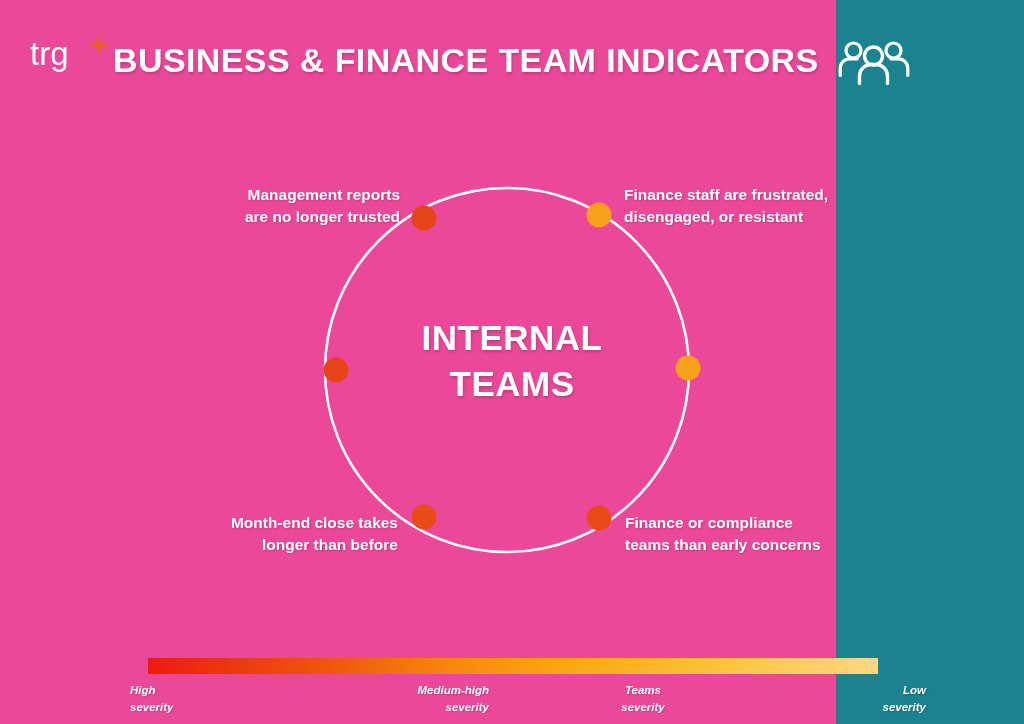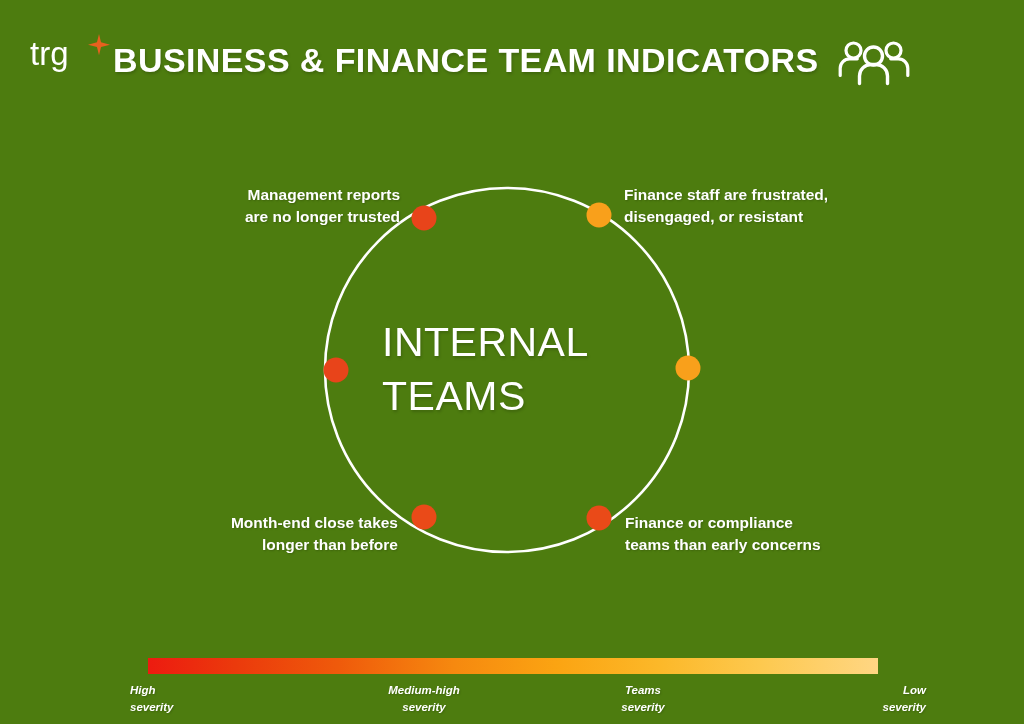--- a/index.html
+++ b/index.html
@@ -7,22 +7,22 @@
 
   html, body {
     width:1024px; height:724px;
     background:#1b8290;
     font-family:"Liberation Sans", sans-serif;
     overflow:hidden;
   }
 
   #canvas {
     position:relative;
-    width:1024px; height:724px;
-    background:#4d7c0f;
+    width:836px; height:724px;
+    background:#ec4899;
   }
 
   
   #header {
     position:absolute; left:0; top:0;
     width:1024px; height:110px;
     display:flex; align-items:center;
   }
 
   #logo {
@@ -70,24 +70,24 @@
     text-shadow:1px 1px 2px rgba(0,0,0,0.20);
     white-space:nowrap;
   }
   .lbl-right { text-align:left; }
   .lbl-left  { text-align:right; }
 
   #center-text {
     position:absolute;
     left:382px; top:205px;
     width:260px;
-    text-align:left;
+    text-align:center;
     color:#ffffff;
-    font-size:41px;
-    font-weight:normal;
+    font-size:35px;
+    font-weight:bold;
     line-height:1.32;
     letter-spacing:0.5px;
     text-shadow:1px 2px 3px rgba(0,0,0,0.18);
   }
 
   
   #legend {
     position:absolute; left:0; top:610px;
     width:1024px; height:114px;
   }
@@ -189,21 +189,21 @@
 
   <div id="legend">
 
     <div id="legend-bar"></div>
 
     <div class="legend-label" style="left:130px; top:72px; text-align:left;">
       <div>High</div>
       <div>severity</div>
     </div>
 
-    <div class="legend-label" style="left:359px; top:72px; text-align:center; width:130px;">
+    <div class="legend-label" style="left:359px; top:72px; text-align:right; width:130px;">
       <div>Medium-high</div>
       <div>severity</div>
     </div>
 
     <div class="legend-label" style="left:588px; top:72px; text-align:center; width:110px;">
       <div>Teams</div>
       <div>severity</div>
     </div>
 
     <div class="legend-label" style="left:826px; top:72px; text-align:right; width:100px;">

